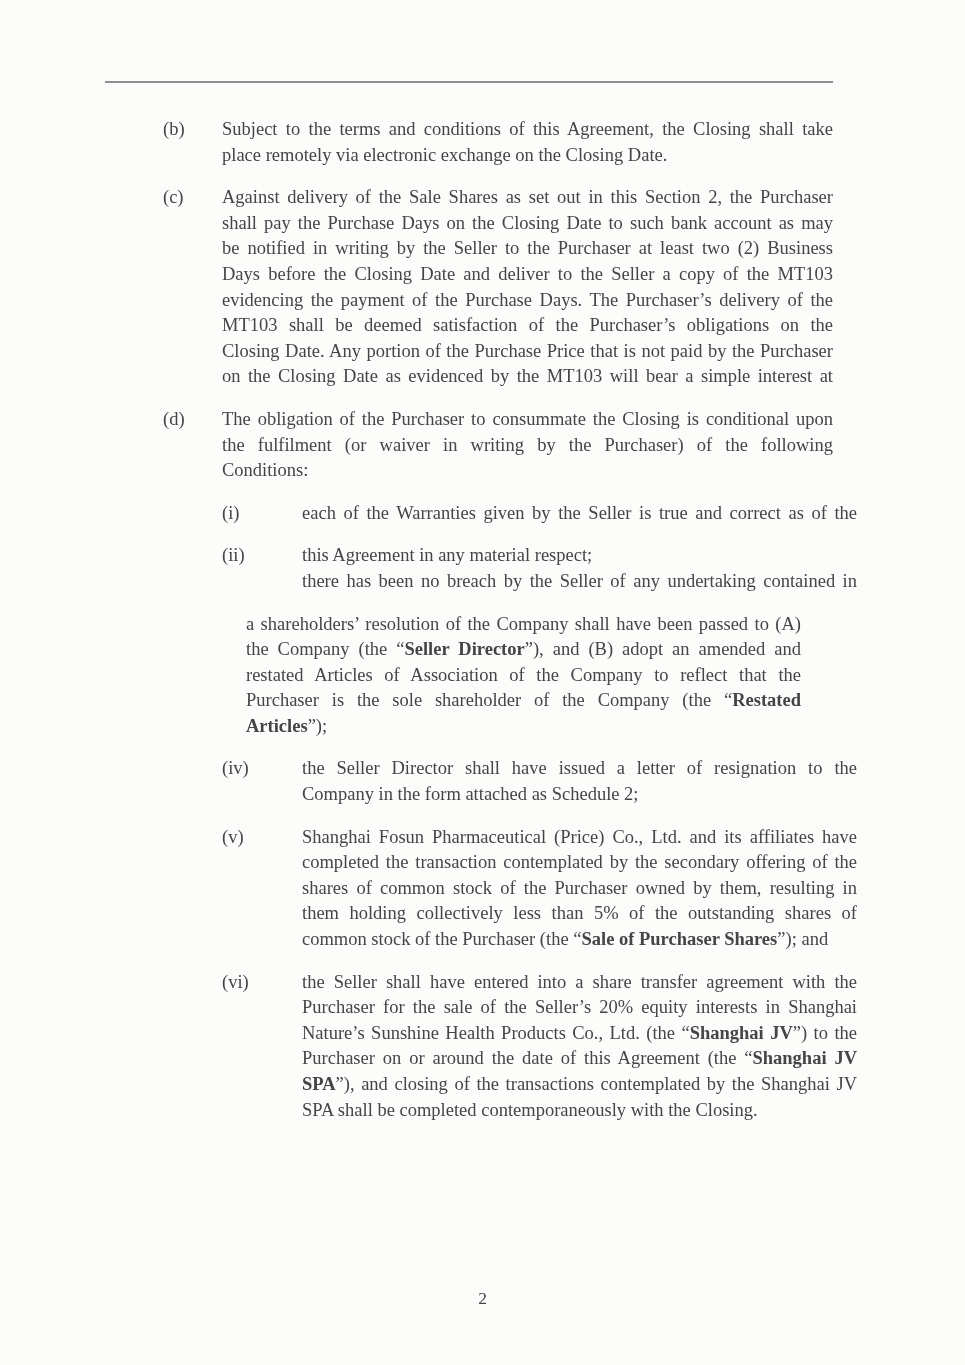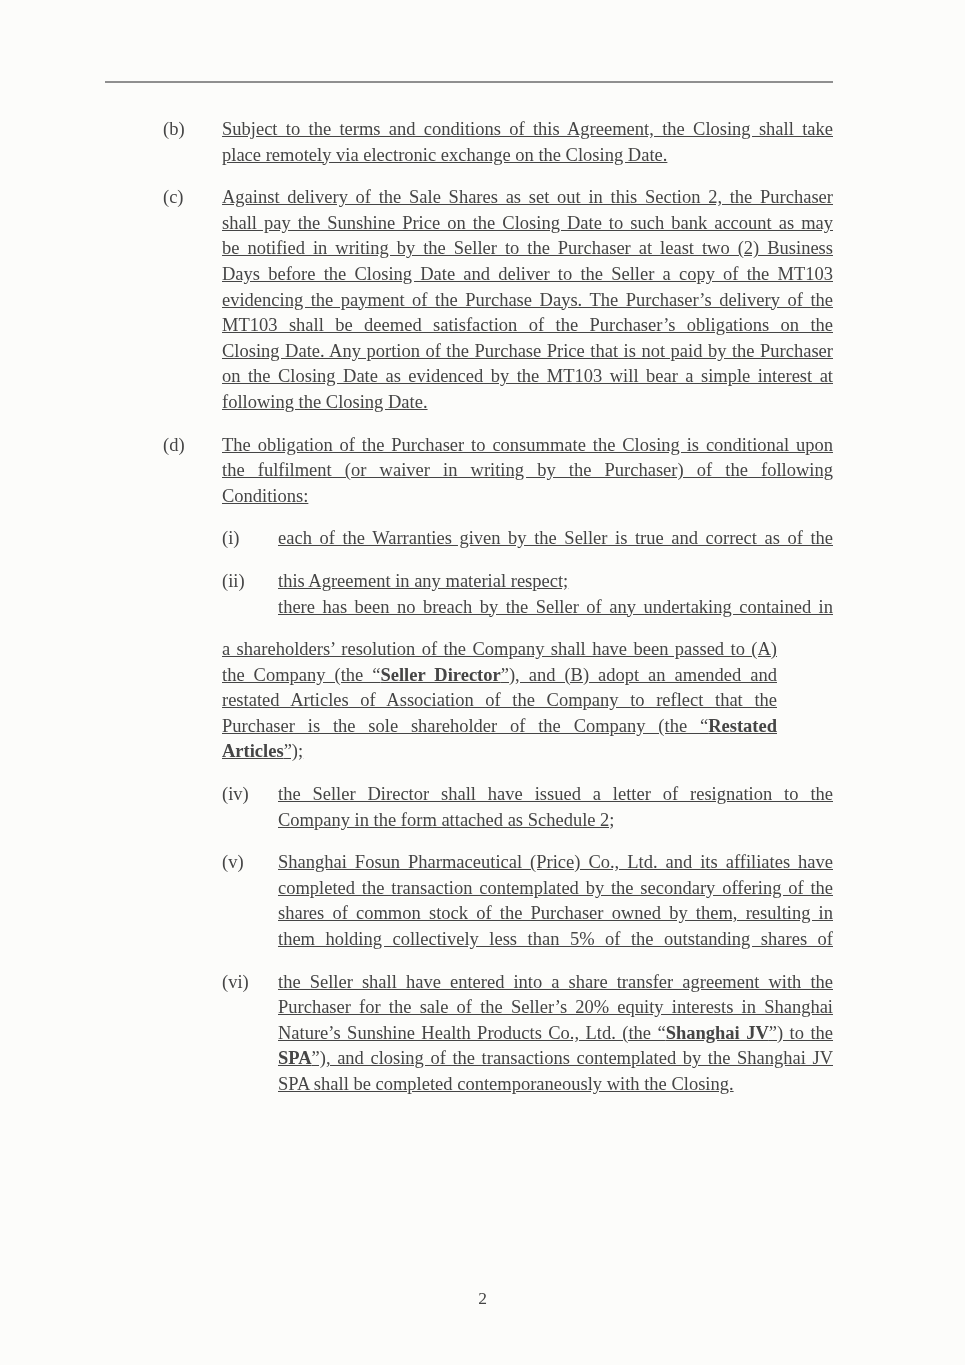--- a/index.html
+++ b/index.html
@@ -28,26 +28,25 @@
     top: 117px;
     left: 0;
     width: 100%;
   }
   .block { display: flex; margin-bottom: 17px; }
   .block.level1 { padding-left: 163px; }
   .block.level1 .label { width: 59px; flex: 0 0 59px; }
   .block.level1 .text  { width: 611px; flex: 0 0 611px; }
   .block.level2 { padding-left: 222px; }
   .block.level2 .label { width: 56px; flex: 0 0 56px; }
-  .block.level2 .text  { width: 555px; flex: 0 0 555px; }
+  .block.level2 .text  { width: 555px; flex: 0 0 555px; margin-left: 24px; }
   .label { text-align: left; }
   .line {
     text-align: justify;
     text-align-last: justify;
-    text-decoration: underline;
   }
   .line.last {
     text-align-last: auto;
   }
   .bold { font-weight: bold; }
   .page-number {
     position: absolute;
     top: 1286px;
     left: 0;
     width: 100%;
@@ -66,28 +65,27 @@
         <div class="label">(b)</div>
         <div class="text">
           <div class="line"><span>Subject to the terms and conditions of this Agreement, the Closing shall take</span></div>
           <div class="line last"><span>place remotely via electronic exchange on the Closing Date.</span></div>
         </div>
       </div>
       <div class="block level1">
         <div class="label">(c)</div>
         <div class="text">
           <div class="line"><span>Against delivery of the Sale Shares as set out in this Section 2, the Purchaser</span></div>
-          <div class="line"><span>shall pay the Sunshine Price on the Closing Date to such bank account as may</span></div>
+          <div class="line"><span>shall pay the Purchase Days on the Closing Date to such bank account as may</span></div>
           <div class="line"><span>be notified in writing by the Seller to the Purchaser at least two (2) Business</span></div>
           <div class="line"><span>Days before the Closing Date and deliver to the Seller a copy of the MT103</span></div>
           <div class="line"><span>evidencing the payment of the Purchase Days.  The Purchaser’s delivery of the</span></div>
           <div class="line"><span>MT103 shall be deemed satisfaction of the Purchaser’s obligations on the</span></div>
           <div class="line"><span>Closing Date. Any portion of the Purchase Price that is not paid by the Purchaser</span></div>
           <div class="line"><span>on the Closing Date as evidenced by the MT103 will bear a simple interest at</span></div>
-          <div class="line last"><span>following the Closing Date.</span></div>
         </div>
       </div>
       <div class="block level1">
         <div class="label">(d)</div>
         <div class="text">
           <div class="line"><span>The obligation of the Purchaser to consummate the Closing is conditional upon</span></div>
           <div class="line"><span>the fulfilment (or waiver in writing by the Purchaser) of the following</span></div>
           <div class="line last"><span>Conditions:</span></div>
         </div>
       </div>
@@ -120,27 +118,29 @@
           <div class="line last"><span>Company in the form attached as Schedule 2;</span></div>
         </div>
       </div>
       <div class="block level2">
         <div class="label">(v)</div>
         <div class="text">
           <div class="line"><span>Shanghai Fosun Pharmaceutical (Price) Co., Ltd. and its affiliates have</span></div>
           <div class="line"><span>completed the transaction contemplated by the secondary offering of the</span></div>
           <div class="line"><span>shares of common stock of the Purchaser owned by them, resulting in</span></div>
           <div class="line"><span>them holding collectively less than 5% of the outstanding shares of</span></div>
+          <div class="line last"><span>common stock of the Purchaser (the “</span><span class="bold">Sale of Purchaser Shares</span><span>”); and</span></div>
         </div>
       </div>
       <div class="block level2">
         <div class="label">(vi)</div>
         <div class="text">
           <div class="line"><span>the Seller shall have entered into a share transfer agreement with the</span></div>
           <div class="line"><span>Purchaser for the sale of the Seller’s 20% equity interests in Shanghai</span></div>
           <div class="line"><span>Nature’s Sunshine Health Products Co., Ltd. (the “</span><span class="bold">Shanghai JV</span><span>”) to the</span></div>
+          <div class="line"><span>Purchaser on or around the date of this Agreement (the “</span><span class="bold">Shanghai JV</span></div>
           <div class="line"><span class="bold">SPA</span><span>”), and closing of the transactions contemplated by the Shanghai JV</span></div>
           <div class="line last"><span>SPA shall be completed contemporaneously with the Closing.</span></div>
         </div>
       </div>
     </div>
   <div class="page-number">2</div>
 </div>
 
 </body></html>

